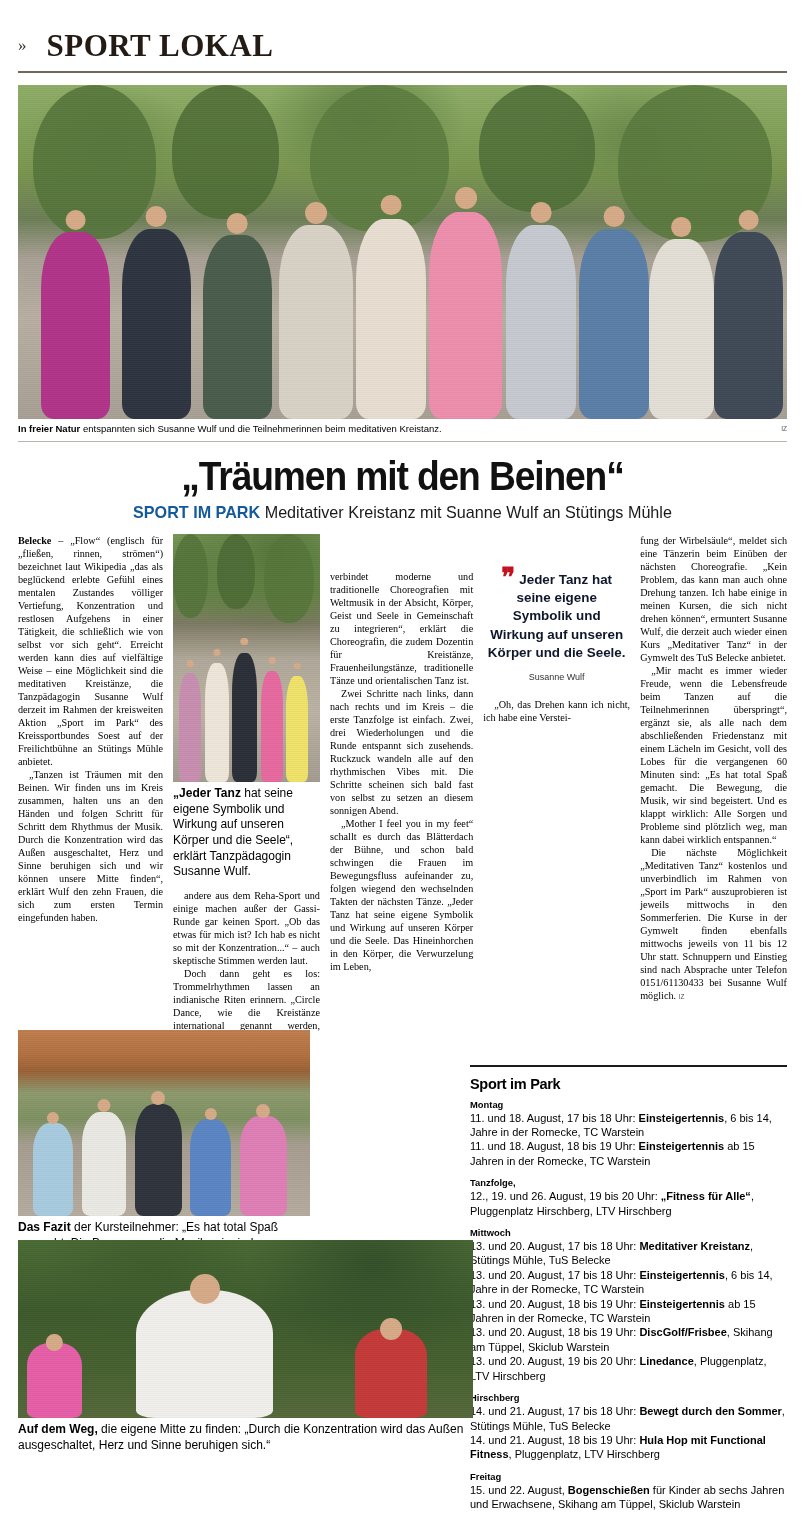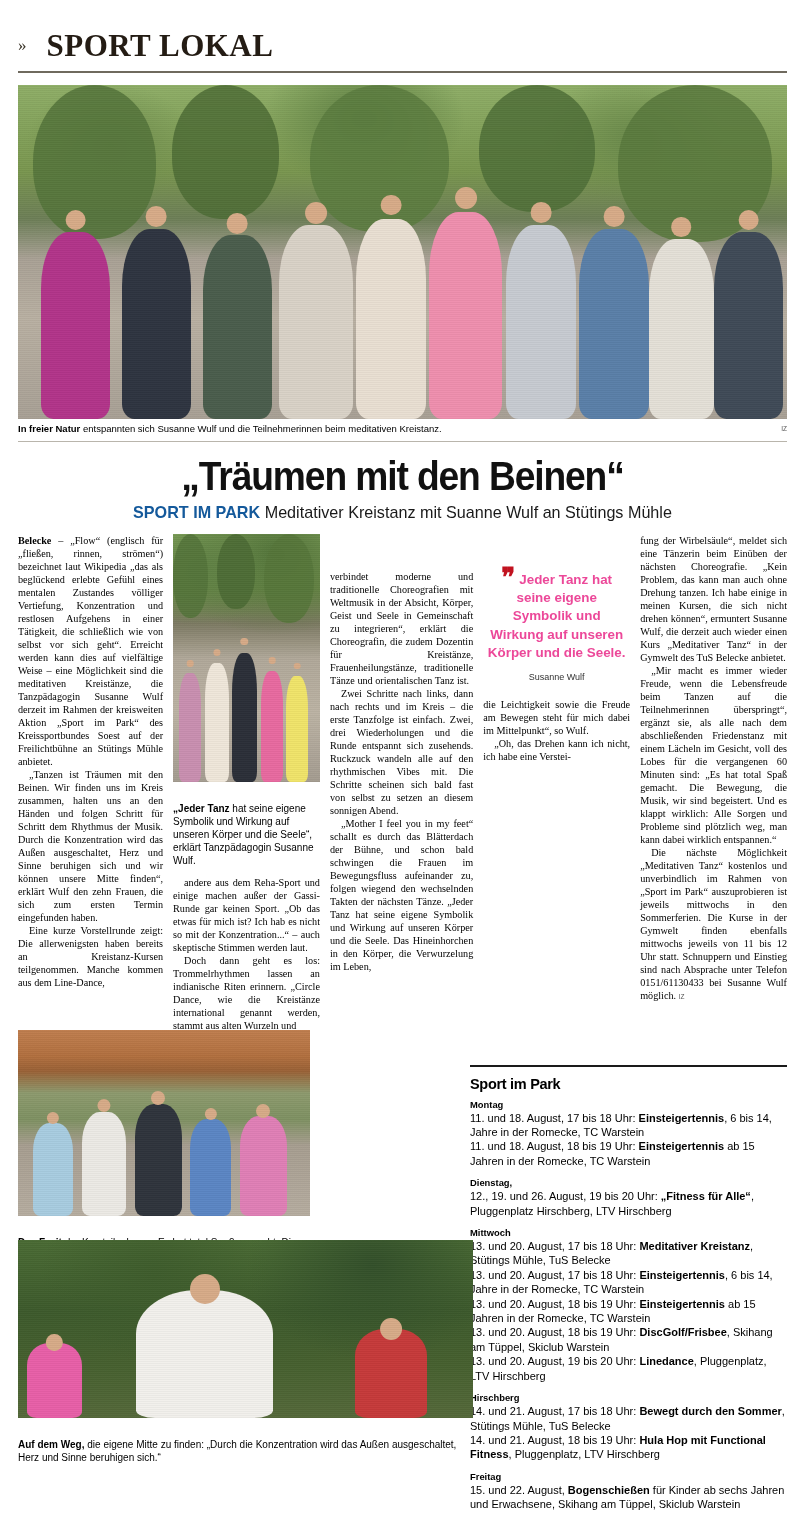--- a/index.html
+++ b/index.html
@@ -70,27 +70,27 @@
     line-height:1.275;
     text-align:justify;
     hyphens:auto;
     -webkit-hyphens:auto;
   }
   .body-txt p { margin:0; text-indent:11px; }
   .body-txt p.first { text-indent:0; }
   .body-txt p.first b { font-weight:bold; }
 
   .photo-mid { height:248px; }
-  .cap2 { font-family:"Liberation Sans", sans-serif; font-size:10px; line-height:1.3; padding-top:20px; }
+  .cap2 { font-family:"Liberation Sans", sans-serif; font-size:12px; line-height:1.3; padding-top:4px; }
   .cap2 b { font-weight:bold; }
 
   
   .pullquote { text-align:center; padding:2px 4px 0; }
   .pq-mark { font-family:"Liberation Sans", sans-serif; font-weight:bold; font-size:26px; color:#c1121f; line-height:0.6; display:inline-block; vertical-align:-2px; margin-right:6px; letter-spacing:-2px; }
-  .pq-text { font-family:"Liberation Sans", sans-serif; font-weight:bold; font-size:13.4px; line-height:1.28; color:#ec4899; display:inline; }
+  .pq-text { font-family:"Liberation Sans", sans-serif; font-weight:bold; font-size:13.4px; line-height:1.28; color:#0f172a; display:inline; }
   .pq-author { font-family:"Liberation Sans", sans-serif; font-size:9px; color:#333; margin-top:11px; }
 
   
   .ev-rule { height:1.6px; background:#1a1a1a; margin:16px 0 9px; }
   .ev-title { font-family:"Liberation Sans", sans-serif; font-weight:bold; font-size:14.5px; letter-spacing:-0.3px; margin-bottom:7px; }
   .ev-day { font-family:"Liberation Sans", sans-serif; font-weight:bold; font-size:9.4px; margin-top:9px; margin-bottom:1px; }
   .ev-day.first { margin-top:1px; }
   .ev-item { font-family:"Liberation Sans", sans-serif; font-size:11px; line-height:1.31; }
   .ev-item b { font-weight:bold; }
   .ev-bottom-rule { height:1.4px; background:#1a1a1a; margin-top:12px; }
@@ -187,21 +187,20 @@
   <div class="subhead">
     <span class="kicker">SPORT IM PARK</span><span> Meditativer Kreistanz mit Suanne Wulf an Stütings Mühle</span>
   </div>
 
   <div class="article">
 
     <div class="col c1">
       <div class="body-txt">
         <p class="first"><b>Belecke</b><span> – „Flow“ (englisch für „fließen, rinnen, strömen“) bezeichnet laut Wikipedia „das als beglückend erlebte Gefühl eines mentalen Zustandes völliger Vertiefung, Konzentration und restlosen Aufgehens in einer Tätigkeit, die schließlich wie von selbst vor sich geht“. Erreicht werden kann dies auf vielfältige Weise – eine Möglichkeit sind die meditativen Kreistänze, die Tanzpädagogin Susanne Wulf derzeit im Rahmen der kreisweiten Aktion „Sport im Park“ des Kreissportbundes Soest auf der Freilichtbühne an Stütings Mühle anbietet.</span></p>
         <p>„Tanzen ist Träumen mit den Beinen. Wir finden uns im Kreis zusammen, halten uns an den Händen und folgen Schritt für Schritt dem Rhythmus der Musik. Durch die Konzentration wird das Außen ausgeschaltet, Herz und Sinne beruhigen sich und wir können unsere Mitte finden“, erklärt Wulf den zehn Frauen, die sich zum ersten Termin eingefunden haben.</p>
-        <p>Eine kurze Vorstellrunde zeigt: Die allerwenigsten haben bereits an Kreistanz-Kursen teilgenommen. Manche kommen aus dem Line-Dance,</p>
       </div>
     </div>
 
     <div class="col c2">
       <div class="photo photo-mid grad-park2">
         <div class="tree" style="left:0%;width:24%;height:34%;"></div>
         <div class="tree" style="left:30%;width:26%;height:30%;background:#4b6a34;"></div>
         <div class="tree" style="left:62%;width:34%;height:36%;background:#567539;"></div>
         <div class="fig" style="left:4%;width:15%;height:44%;background:#c98fb0;">
             <span class="head"></span>
@@ -238,21 +237,20 @@
     </div>
 
     <div class="col c4">
       <div class="pullquote" style="margin-top:34px;">
         <div>
           <span class="pq-mark">❞</span><span class="pq-text">Jeder Tanz hat seine eigene Symbolik und Wirkung auf unseren Körper und die Seele.</span>
         </div>
         <div class="pq-author">Susanne Wulf</div>
       </div>
       <div class="body-txt" style="margin-top:16px;">
-        <p class="first">die Leichtigkeit sowie die Freude am Bewegen steht für mich dabei im Mittelpunkt“, so Wulf.</p>
         <p>„Oh, das Drehen kann ich nicht, ich habe eine Verstei-</p>
       </div>
     </div>
 
     <div class="col c5">
       <div class="body-txt" style="margin-top:0px;">
         <p class="first">fung der Wirbelsäule“, meldet sich eine Tänzerin beim Einüben der nächsten Choreografie. „Kein Problem, das kann man auch ohne Drehung tanzen. Ich habe einige in meinen Kursen, die sich nicht drehen können“, ermuntert Susanne Wulf, die derzeit auch wieder einen Kurs „Meditativer Tanz“ in der Gymwelt des TuS Belecke anbietet.</p>
         <p>„Mir macht es immer wieder Freude, wenn die Lebensfreude beim Tanzen auf die Teilnehmerinnen überspringt“, ergänzt sie, als alle nach dem abschließenden Friedenstanz mit einem Lächeln im Gesicht, voll des Lobes für die vergangenen 60 Minuten sind: „Es hat total Spaß gemacht. Die Bewegung, die Musik, wir sind begeistert. Und es klappt wirklich: Alle Sorgen und Probleme sind plötzlich weg, man kann dabei wirklich entspannen.“</p>
         <p><span>Die nächste Möglichkeit „Meditativen Tanz“ kostenlos und unverbindlich im Rahmen von „Sport im Park“ auszuprobieren ist jeweils mittwochs in den Sommerferien. Die Kurse in der Gymwelt finden ebenfalls mittwochs jeweils von 11 bis 12 Uhr statt. Schnuppern und Einstieg sind nach Absprache unter Telefon 0151/61130433 bei Susanne Wulf möglich.</span> <span class="credit">IZ</span></p>
       </div>
@@ -263,21 +261,21 @@
     <div class="ev-rule" style="margin-top:0;"></div>
     <div class="ev-title">Sport im Park</div>
 
     <div>
       <div class="ev-day first">Montag</div>
       <div class="ev-item"><span>11. und 18. August, 17 bis 18 Uhr: </span><b>Einsteigertennis</b><span>, 6 bis 14, Jahre in der Romecke, TC Warstein</span></div>
       <div class="ev-item"><span>11. und 18. August, 18 bis 19 Uhr: </span><b>Einsteigertennis</b><span> ab 15 Jahren in der Romecke, TC Warstein</span></div>
     </div>
 
     <div>
-      <div class="ev-day">Dienstag,</div>
+      <div class="ev-day">Tanzfolge,</div>
       <div class="ev-item"><span>12., 19. und 26. August, 19 bis 20 Uhr: </span><b>„Fitness für Alle“</b><span>, Pluggenplatz Hirschberg, LTV Hirschberg</span></div>
     </div>
 
     <div>
       <div class="ev-day">Mittwoch</div>
       <div class="ev-item"><span>13. und 20. August, 17 bis 18 Uhr: </span><b>Meditativer Kreistanz</b><span>, Stütings Mühle, TuS Belecke</span></div>
       <div class="ev-item"><span>13. und 20. August, 17 bis 18 Uhr: </span><b>Einsteigertennis</b><span>, 6 bis 14, Jahre in der Romecke, TC Warstein</span></div>
       <div class="ev-item"><span>13. und 20. August, 18 bis 19 Uhr: </span><b>Einsteigertennis</b><span> ab 15 Jahren in der Romecke, TC Warstein</span></div>
       <div class="ev-item"><span>13. und 20. August, 18 bis 19 Uhr: </span><b>DiscGolf/Frisbee</b><span>, Skihang am Tüppel, Skiclub Warstein</span></div>
       <div class="ev-item"><span>13. und 20. August, 19 bis 20 Uhr: </span><b>Linedance</b><span>, Pluggenplatz, LTV Hirschberg</span></div>

